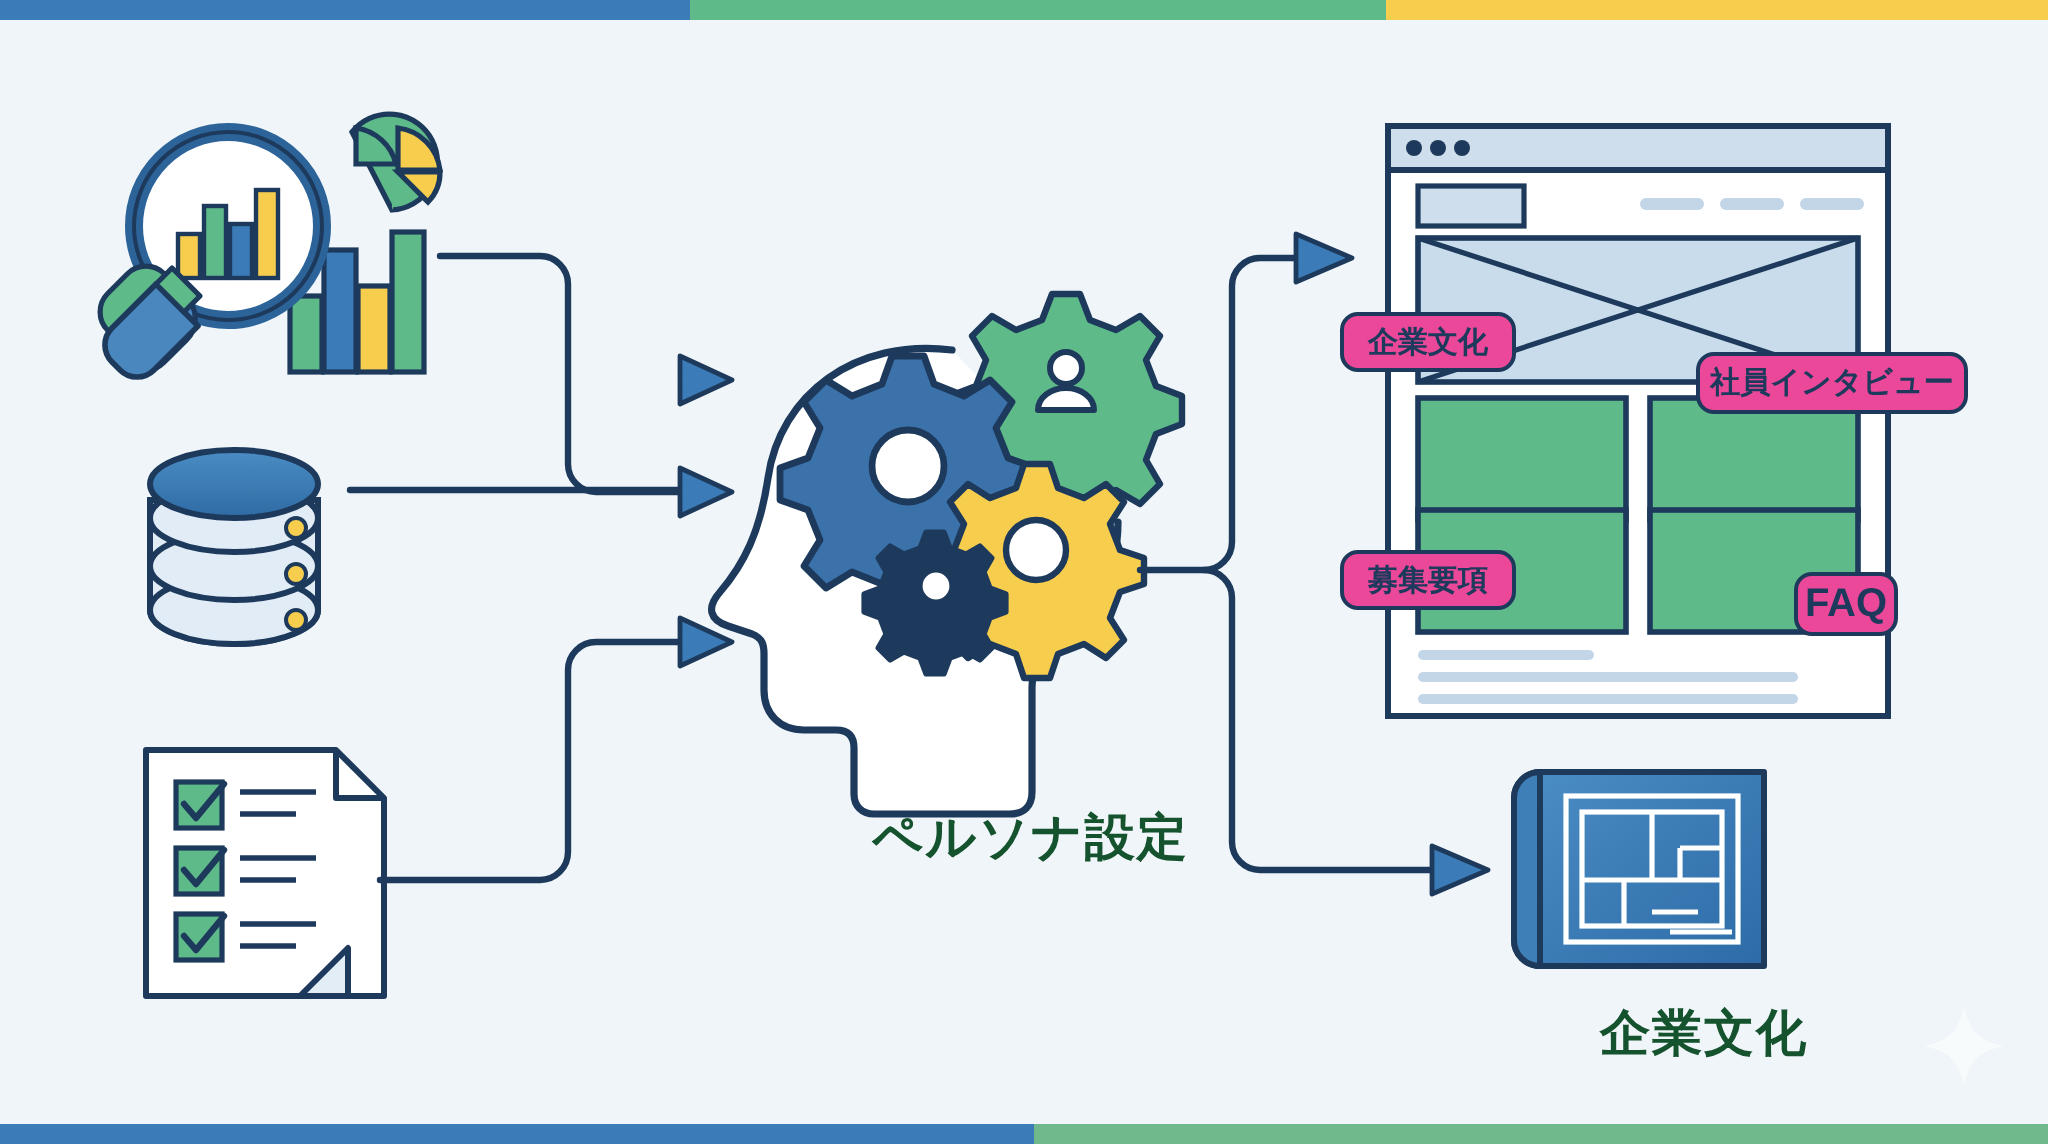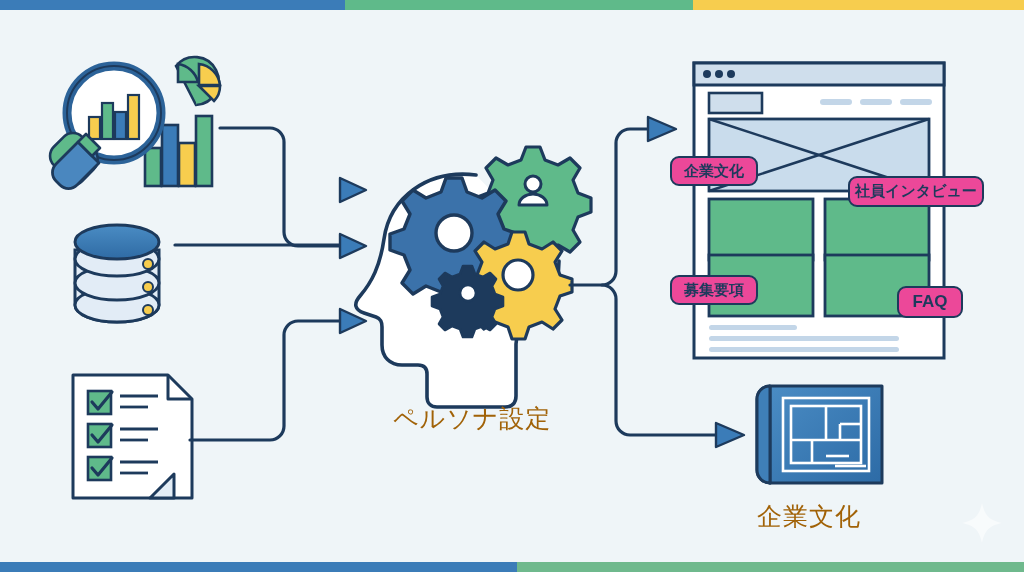--- a/index.html
+++ b/index.html
@@ -10,35 +10,35 @@
     overflow:hidden;position:relative;
   }
   #stage{position:absolute;inset:0;width:1024px;height:572px;}
   .bar{position:absolute;}
   #topbar{top:0;left:0;width:1024px;height:10px;display:flex;}
   #bottombar{bottom:0;left:0;width:1024px;height:10px;display:flex;}
   .seg{height:100%;}
   svg{display:block;position:absolute;top:0;left:0;}
   .jp{font-family:"DejaVu Sans","Liberation Sans",sans-serif;}
   .caption{
-    position:absolute;color:#a16207;font-weight:normal;
-    letter-spacing:1px;white-space:nowrap;
+    position:absolute;color:#14532d;font-weight:bold;
+    letter-spacing:1px;white-space:nowrap;margin-left:43px;
   }
   #persona-caption{left:393px;top:402px;font-size:25px;}
   #ia-caption{left:757px;top:500px;font-size:25px;}
   .badge{
     position:absolute;background:#ec4899;border:2.5px solid #1d3a5c;
     border-radius:9px;color:#1d3a5c;font-weight:bold;
     display:flex;align-items:center;justify-content:center;
     white-space:nowrap;box-sizing:border-box;
   }
   #badge-culture{left:670px;top:156px;width:88px;height:30px;font-size:15px;}
   #badge-interview{left:848px;top:176px;width:136px;height:31px;font-size:15px;}
   #badge-jobs{left:670px;top:275px;width:88px;height:30px;font-size:15px;}
-  #badge-faq{left:897px;top:286px;width:66px;height:32px;font-size:17px;}
+  #badge-faq{left:897px;top:286px;width:52px;height:32px;font-size:20px;}
 </style>
 </head>
 <body>
 
 <div id="stage">
 
   <div class="bar" id="topbar">
     <div class="seg" style="width:345px;background:#3b7cb8"></div>
     <div class="seg" style="width:348px;background:#5fba8a"></div>
     <div class="seg" style="width:331px;background:#f7cd4e"></div>

